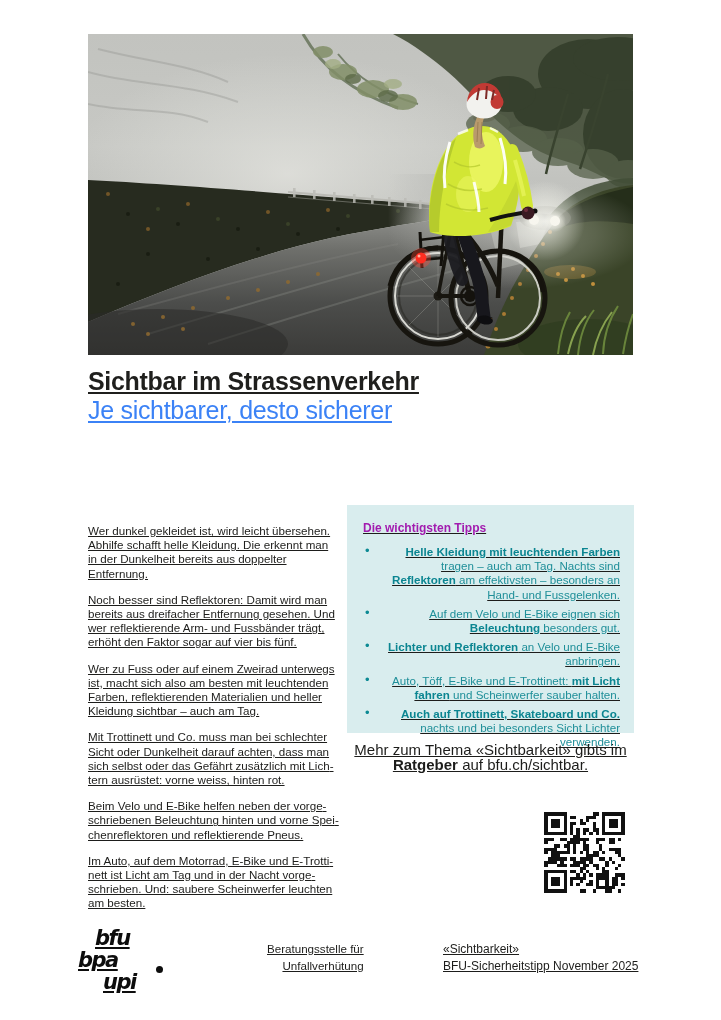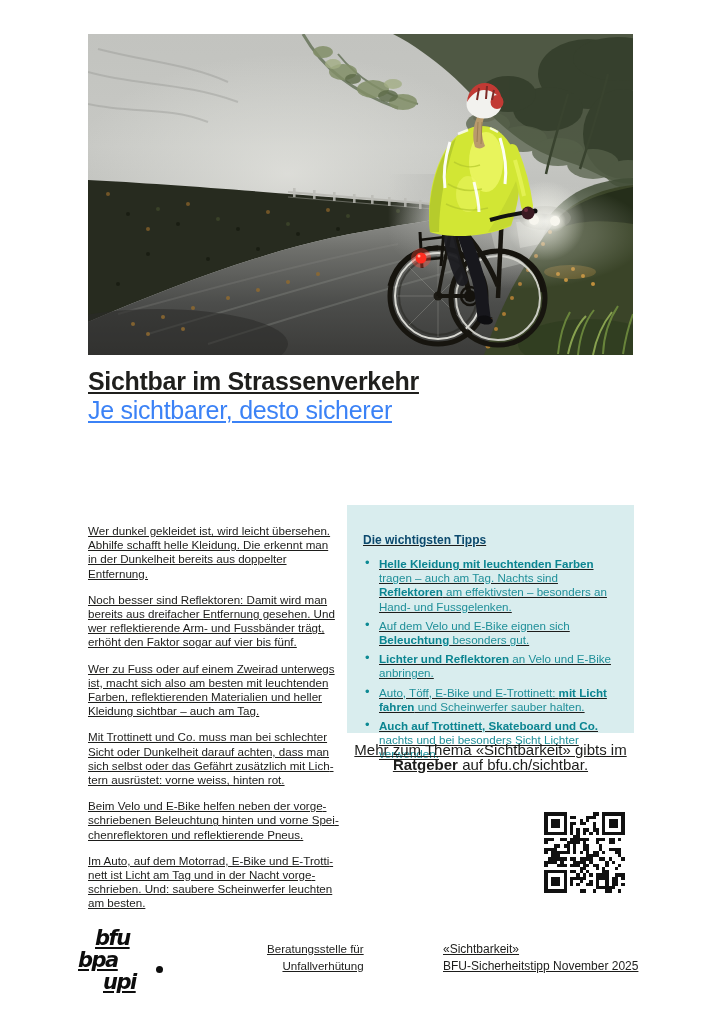--- a/index.html
+++ b/index.html
@@ -9,22 +9,22 @@
   h1,h2,p,ul,li{margin:0;padding:0;}
   .photo{left:88px;top:34px;width:545px;height:321px;overflow:hidden;}
   .photo svg{display:block;}
   .title{left:88px;top:367px;font-size:25px;font-weight:700;letter-spacing:-0.3px;color:#1f1f1d;}
   .subtitle{left:88px;top:396px;font-size:25px;font-weight:400;letter-spacing:-0.3px;color:#3b82f6;}
   .lead{left:88px;top:432px;width:552px;font-size:15.3px;line-height:19.6px;color:#606163;hyphens:manual;}
   .body-col{left:88px;top:524px;width:251px;font-size:11.6px;line-height:14.2px;color:#1d1d1b;}
   .body-col p{margin:0 0 12px 0;hyphens:manual;}
   .tips{left:347px;top:505px;width:287px;height:228px;background:#d9edee;box-sizing:border-box;
         padding:16px 14px 0 16px;}
-  .tips-title{font-size:12px;font-weight:700;color:#0c4a6e;margin-top:12px;}
-  .tips ul{list-style:none;margin-top:10px;}
+  .tips-title{font-size:12px;font-weight:700;color:#a21caf;}
+  .tips ul{list-style:none;margin-top:10px;text-align:right;}
   .tips li{position:relative;padding-left:16px;margin-bottom:5px;font-size:11.6px;line-height:14.2px;
            color:#1f8f99;hyphens:manual;}
   .tips li::before{content:"\2022";position:absolute;left:2px;top:-1px;color:#0d8a94;font-size:13px;}
   .tips .b{font-weight:700;color:#0b8591;}
   .more{left:347px;top:743px;width:287px;font-size:15px;line-height:14.6px;color:#1d1d1b;text-align:center;}
   .more .link{font-weight:700;text-decoration:underline;color:#1d1d1b;cursor:pointer;}
   .qr{left:538px;top:806px;width:93px;height:93px;}
   .org{left:267px;top:941px;font-size:11.6px;line-height:16.5px;color:#1d1d1b;text-align:right;}
   .edition{left:443px;top:941px;font-size:12px;line-height:16.5px;color:#1d1d1b;}
   .logo{left:78px;top:927px;font-size:21px;font-weight:800;font-style:italic;

